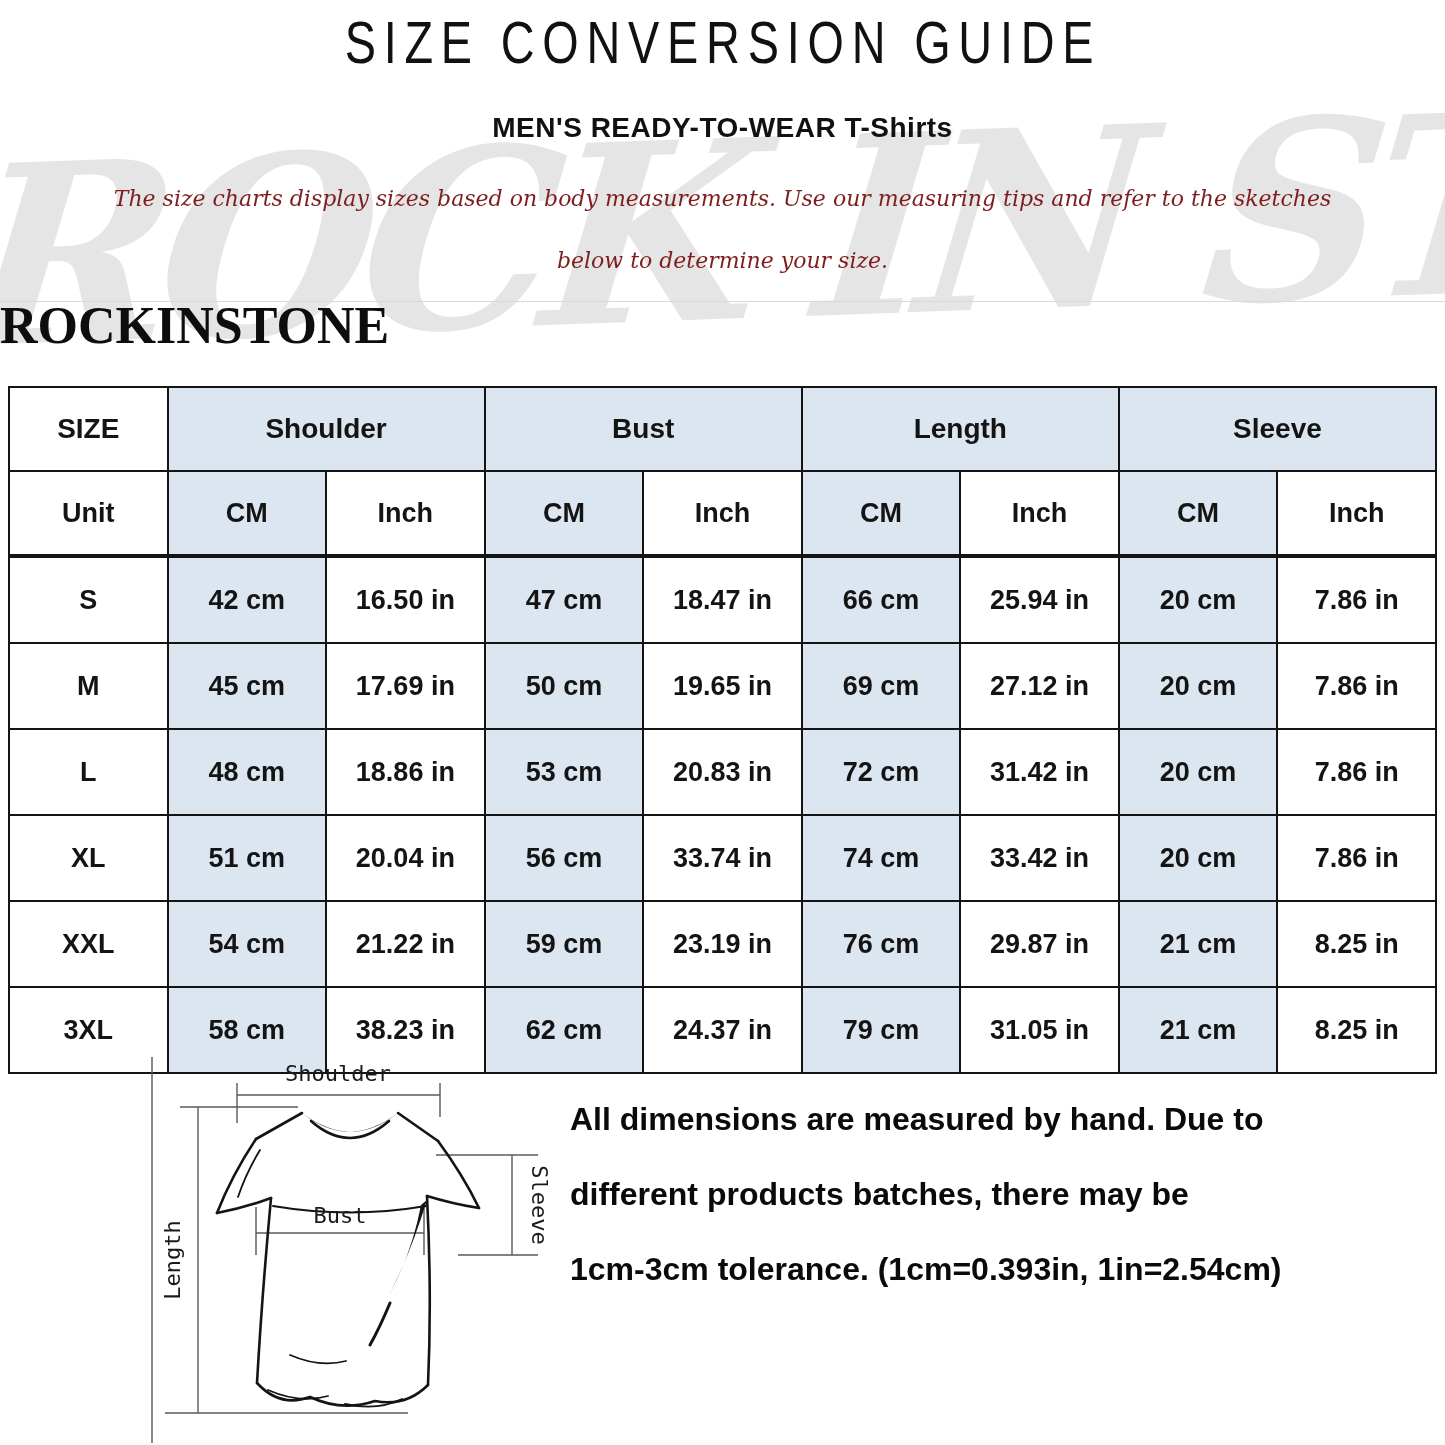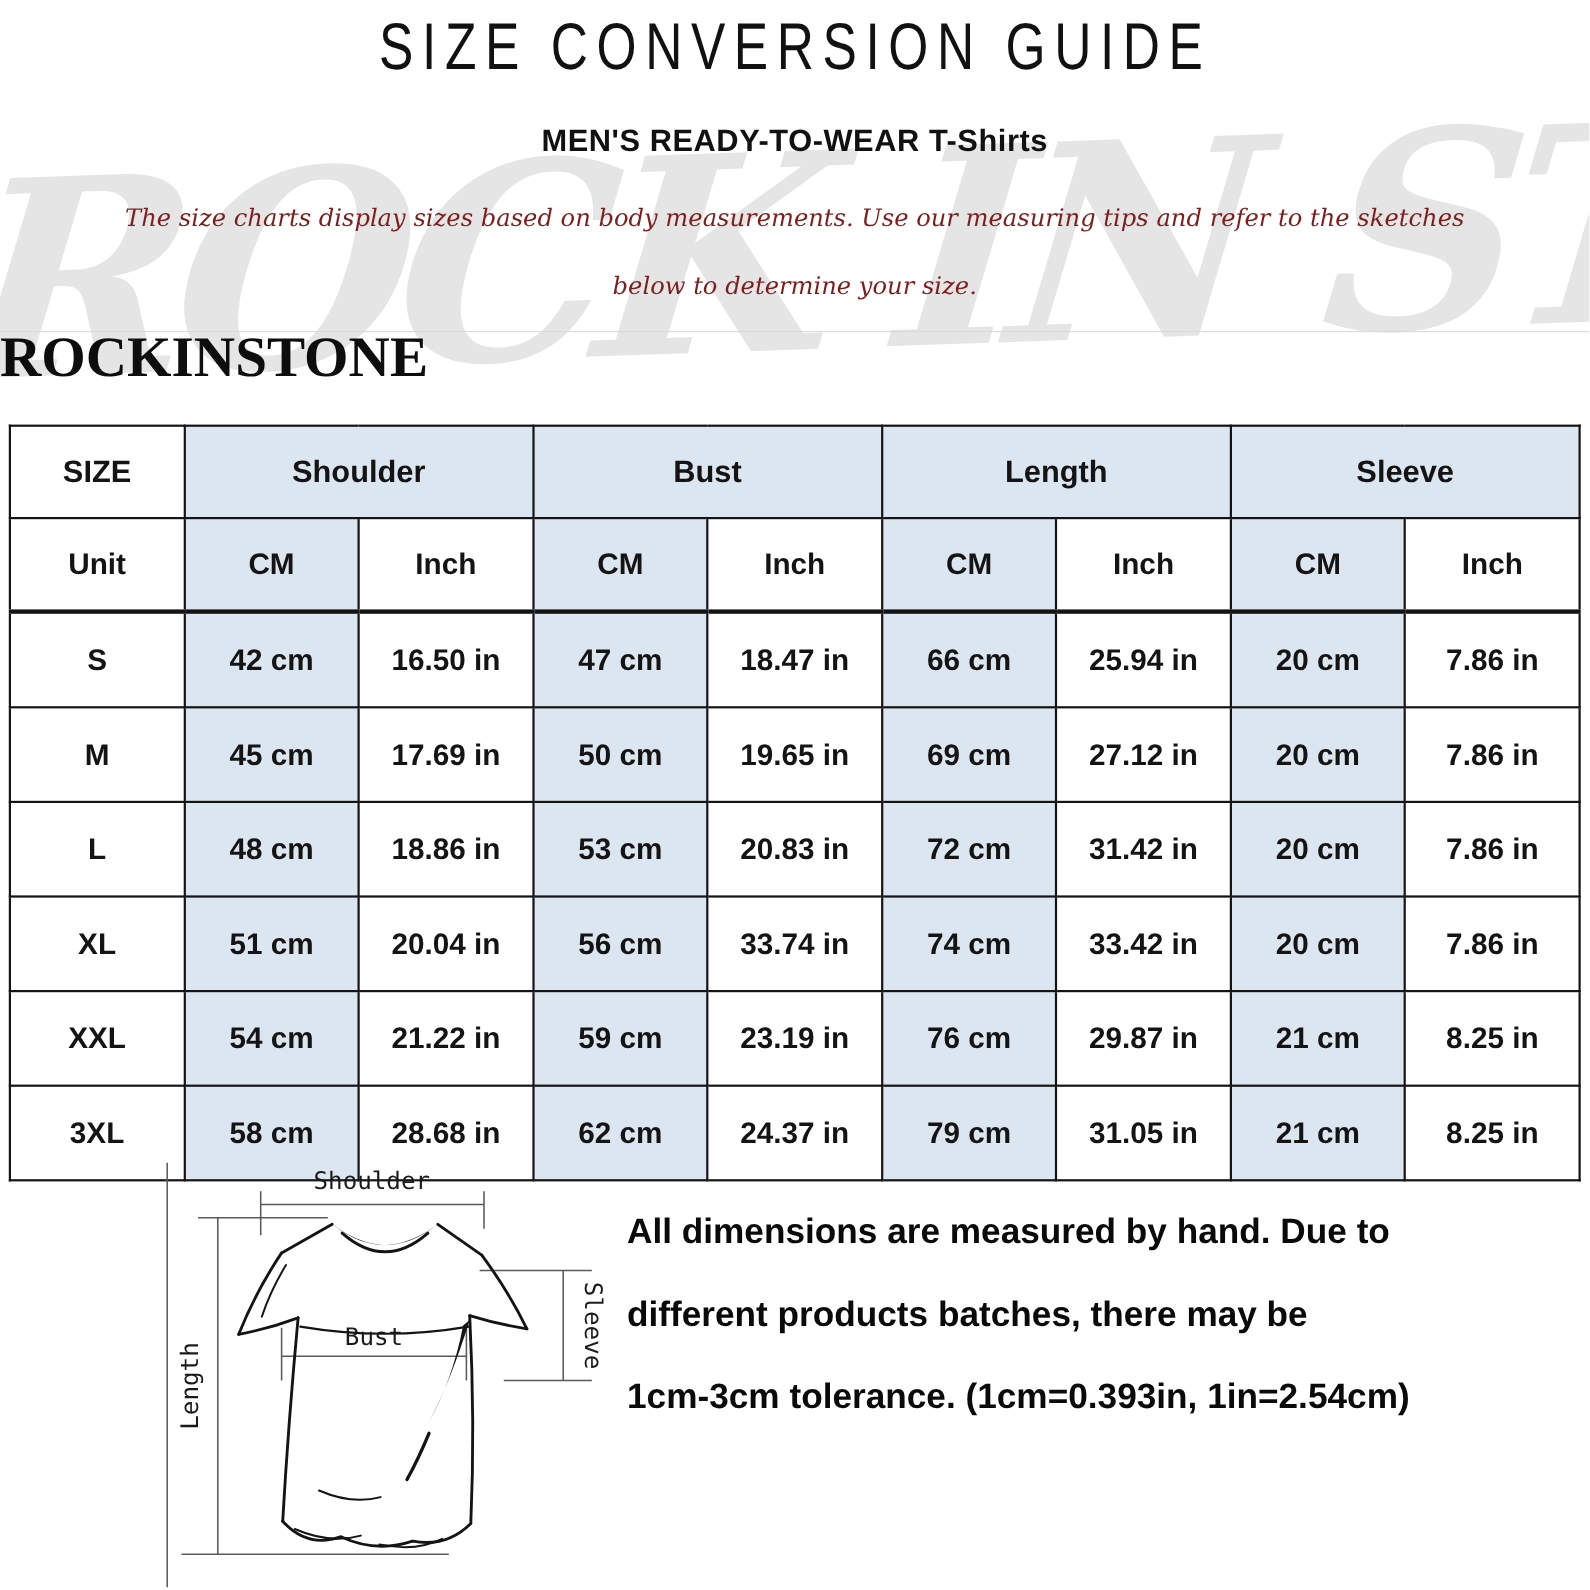--- a/index.html
+++ b/index.html
@@ -138,21 +138,21 @@
         <td class="hl">59 cm</td>
         <td>23.19 in</td>
         <td class="hl">76 cm</td>
         <td>29.87 in</td>
         <td class="hl">21 cm</td>
         <td>8.25 in</td>
       </tr>
       <tr class="data-row">
         <td>3XL</td>
         <td class="hl">58 cm</td>
-        <td>28.68 in</td>
+        <td>38.23 in</td>
         <td class="hl">62 cm</td>
         <td>24.37 in</td>
         <td class="hl">79 cm</td>
         <td>31.05 in</td>
         <td class="hl">21 cm</td>
         <td>8.25 in</td>
       </tr>
     </tbody>
       </table>
   </div>

